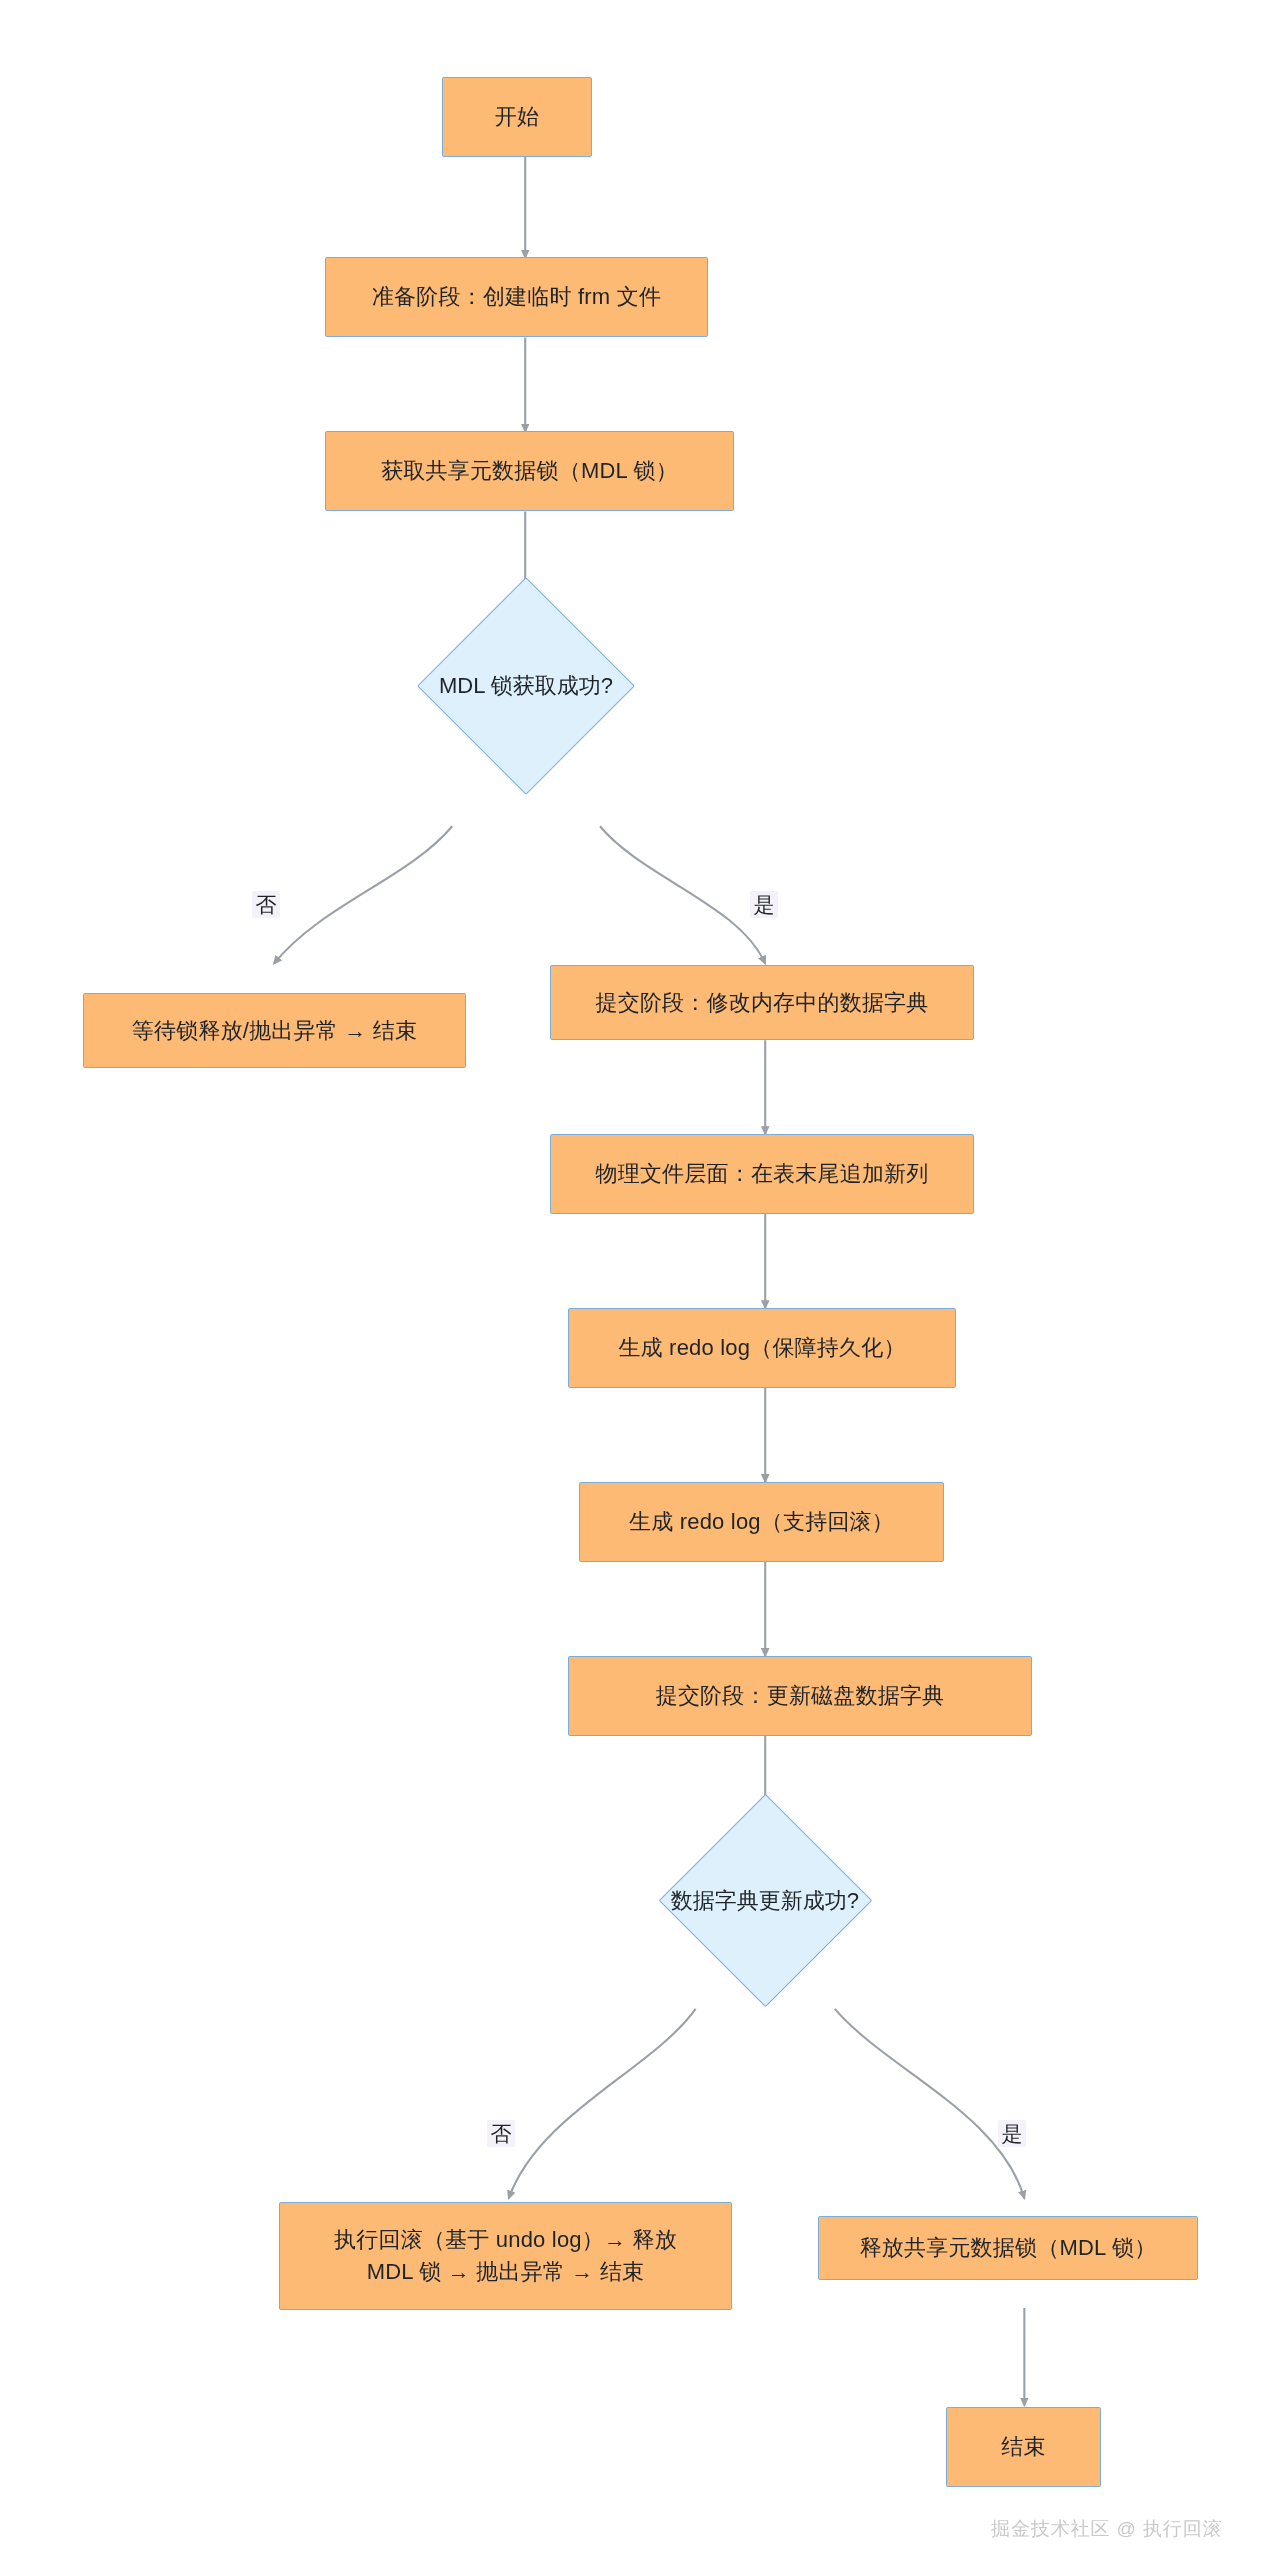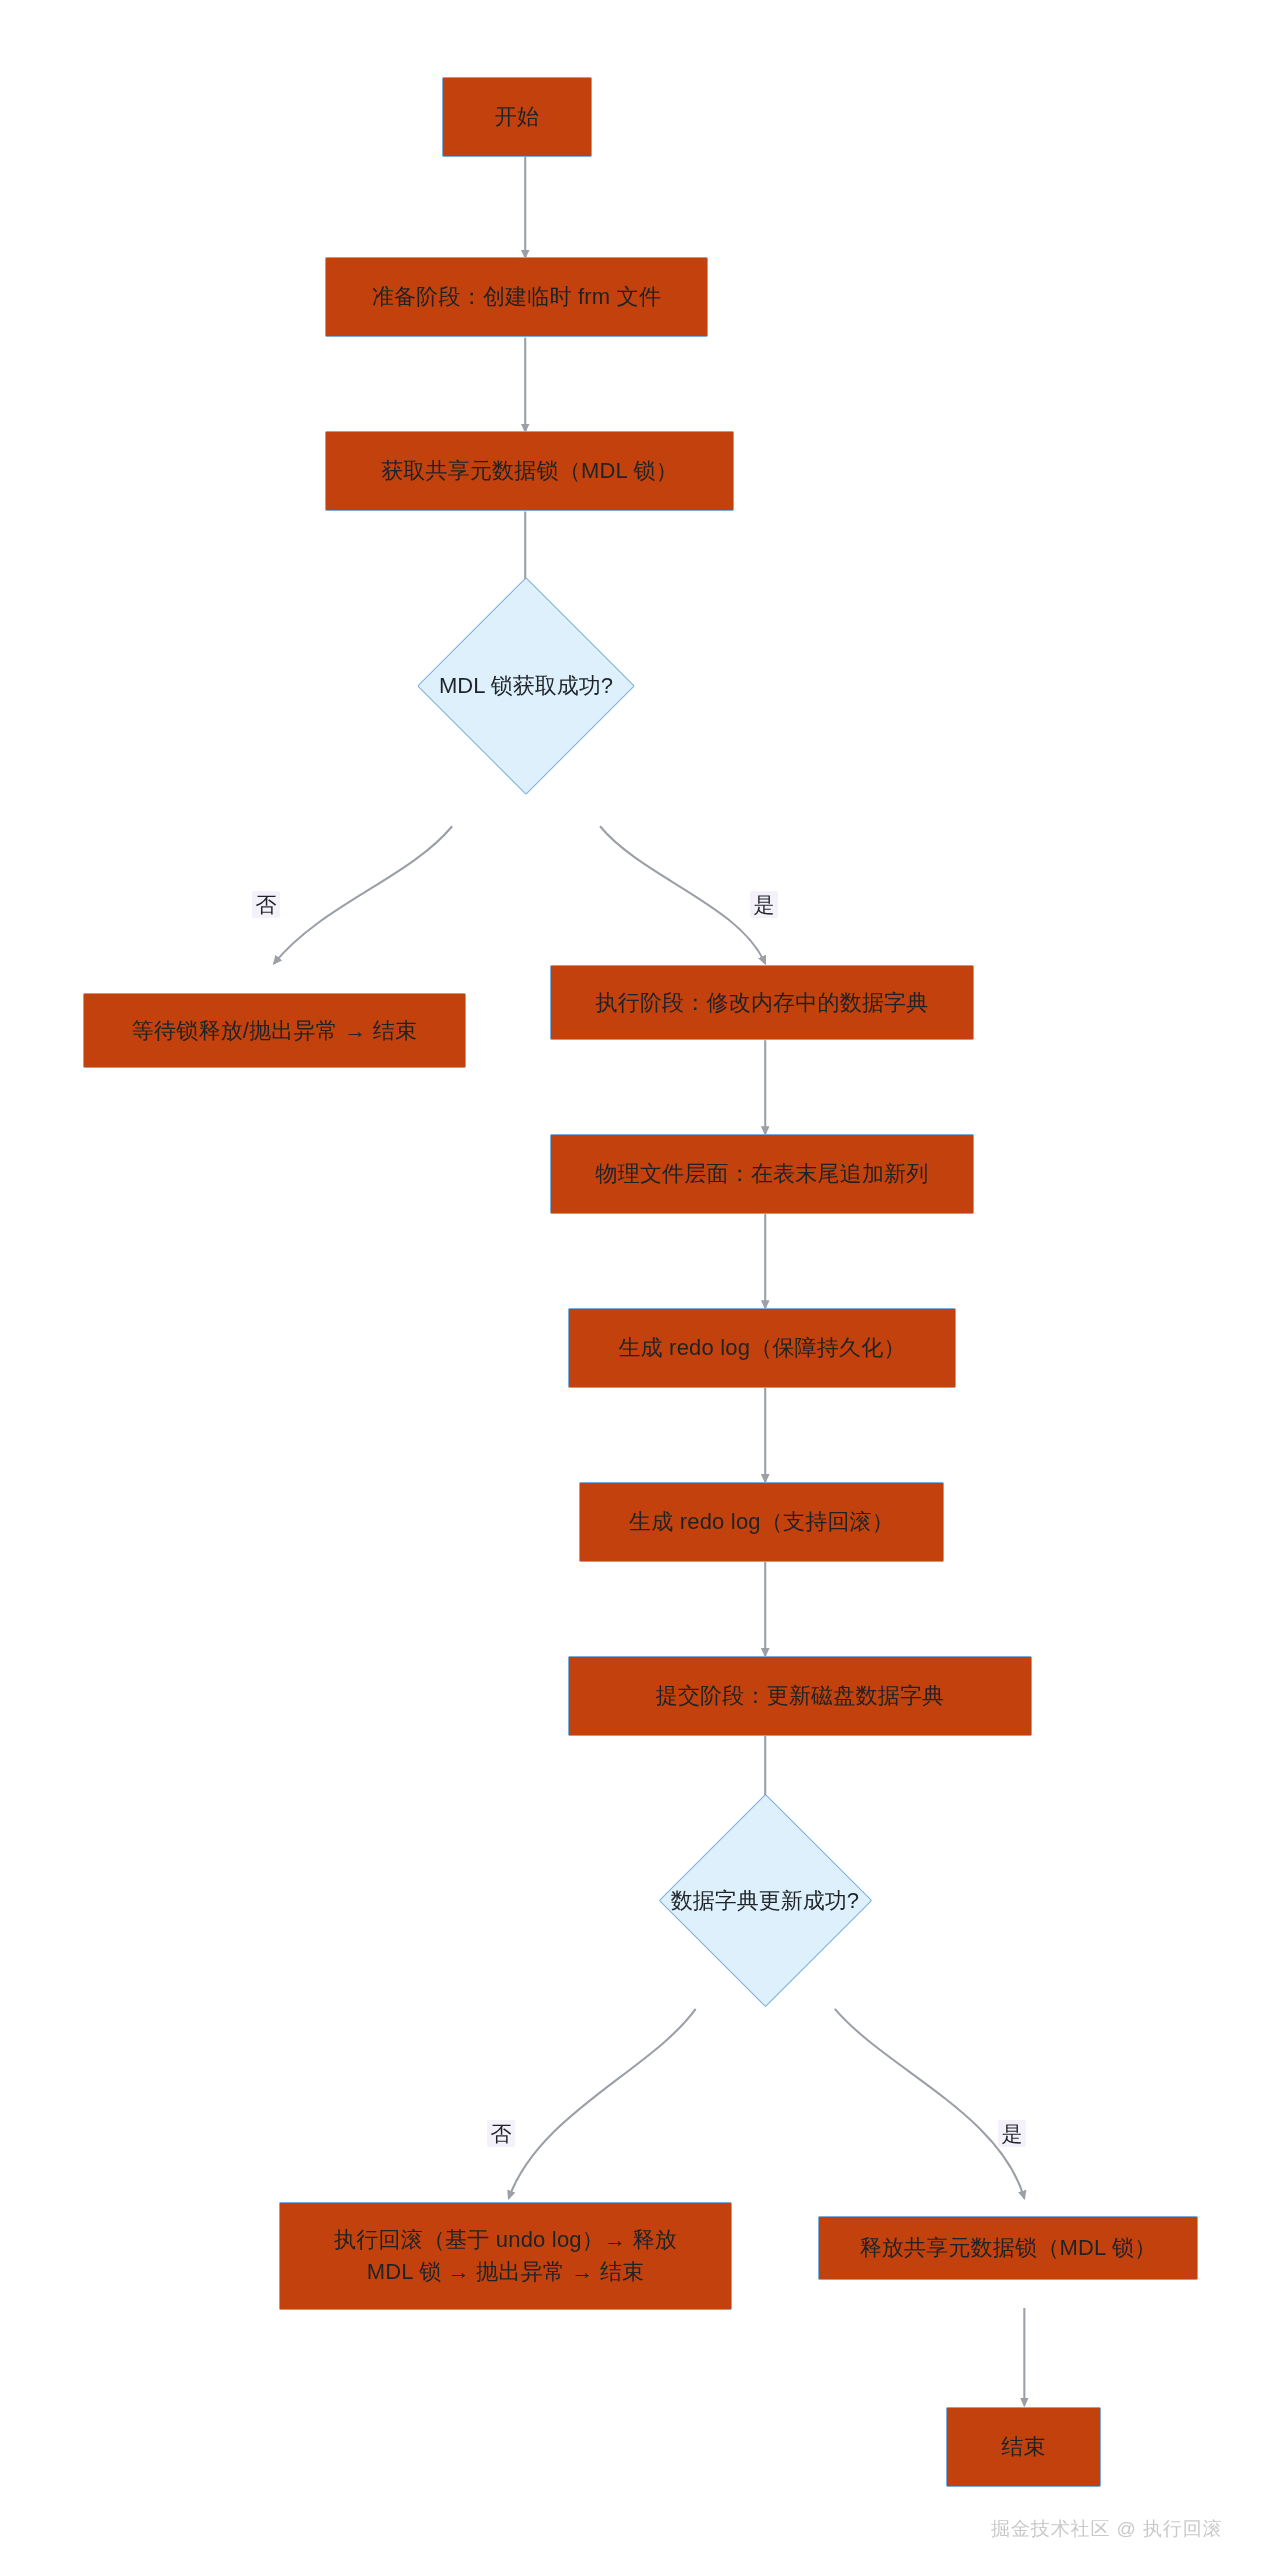--- a/index.html
+++ b/index.html
@@ -21,21 +21,21 @@
     position: absolute;
     left: 0;
     top: 0;
     width: 1280px;
     height: 2576px;
     pointer-events: none;
   }
   .node {
     position: absolute;
     box-sizing: border-box;
-    background: #c2410c;
+    background: #fdba74;
     border: 1.7px solid #7aaddc;
     color: #1f2328;
     display: flex;
     align-items: center;
     justify-content: center;
     text-align: center;
     font-size: 22px;
     line-height: 1.45;
     letter-spacing: 0.2px;
     white-space: pre-line;
@@ -127,21 +127,21 @@
   </div>
   <div class="edge-label" style="left:750px; top:891px;">
     <span>是</span>
   </div>
 
   <div class="node" style="left:83px; top:965px; width:383px; height:75px;margin-top:28px;">
     <span>等待锁释放/抛出异常 → 结束</span>
   </div>
 
   <div class="node" style="left:550px; top:965px; width:424px; height:75px;">
-    <span>执行阶段：修改内存中的数据字典</span>
+    <span>提交阶段：修改内存中的数据字典</span>
   </div>
 
   <div class="node" style="left:550px; top:1134px; width:424px; height:80px;">
     <span>物理文件层面：在表末尾追加新列</span>
   </div>
 
   <div class="node" style="left:568px; top:1308px; width:388px; height:80px;">
     <span>生成 redo log（保障持久化）</span>
   </div>
 

